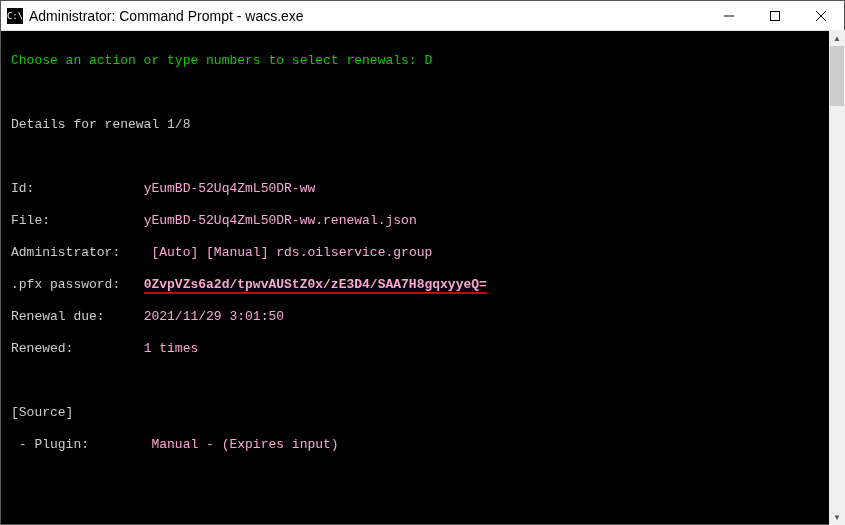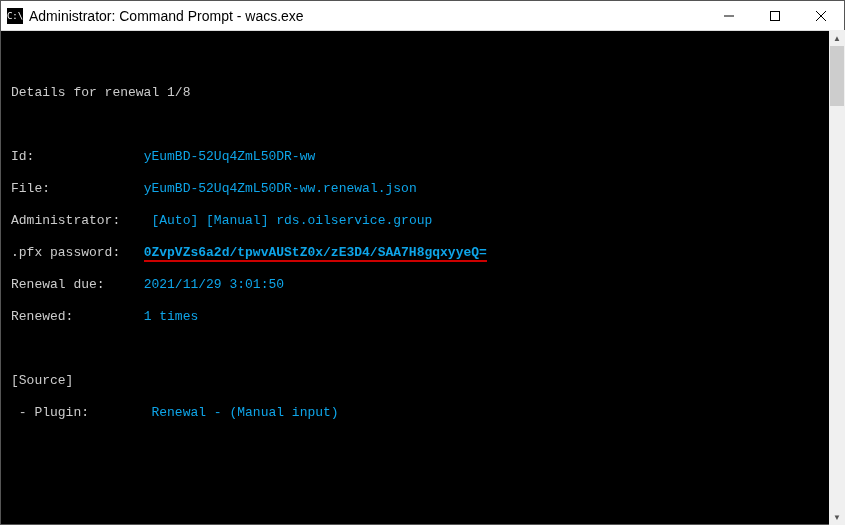--- a/index.html
+++ b/index.html
@@ -91,21 +91,21 @@
       height: 16px;
       display: flex;
       align-items: center;
       justify-content: center;
       font-size: 8px;
       color: #555;
     }
     .scroll-arrow.up { top: 0; }
     .scroll-arrow.down { bottom: 0; }
     .green { color: #16c60c; }
-    .gray { color: #0ea5e9; }
+    .gray { color: #f9a8d4; }
     .underline-red {
       position: relative;
       font-weight: bold;
     }
     .underline-red::after {
       content: "";
       position: absolute;
       left: 0;
       right: 0;
       bottom: -2px;
@@ -135,32 +135,33 @@
       <div class="win-btn close">
         <svg width="10" height="10">
             <line x1="0" y1="0" x2="10" y2="10" stroke="#000" stroke-width="1"></line>
             <line x1="10" y1="0" x2="0" y2="10" stroke="#000" stroke-width="1"></line>
           </svg>
       </div>
     </div>
   </div>
 
   <div class="console">
+<span class="row"><span class="green">Choose an action or type numbers to select renewals: D</span></span>
 <span class="row"> </span>
 <span class="row">Details for renewal 1/8</span>
 <span class="row"> </span>
 <span class="row"><span>Id:</span>              <span class="gray">yEumBD-52Uq4ZmL50DR-ww</span></span>
 <span class="row"><span>File:</span>            <span class="gray">yEumBD-52Uq4ZmL50DR-ww.renewal.json</span></span>
 <span class="row"><span>Administrator:</span>    <span class="gray">[Auto] [Manual] rds.oilservice.group</span></span>
 <span class="row"><span>.pfx password:</span>   <span class="gray underline-red">0ZvpVZs6a2d/tpwvAUStZ0x/zE3D4/SAA7H8gqxyyeQ=</span></span>
 <span class="row"><span>Renewal due:</span>     <span class="gray">2021/11/29 3:01:50</span></span>
 <span class="row"><span>Renewed:</span>         <span class="gray">1 times</span></span>
 <span class="row"> </span>
 <span class="row">[Source]</span>
-<span class="row"><span> - Plugin:</span>        <span class="gray">Renewal - (Manual input)</span></span>
+<span class="row"><span> - Plugin:</span>        <span class="gray">Manual - (Expires input)</span></span>
 
 
 
 
 
 
 
 
 
 

